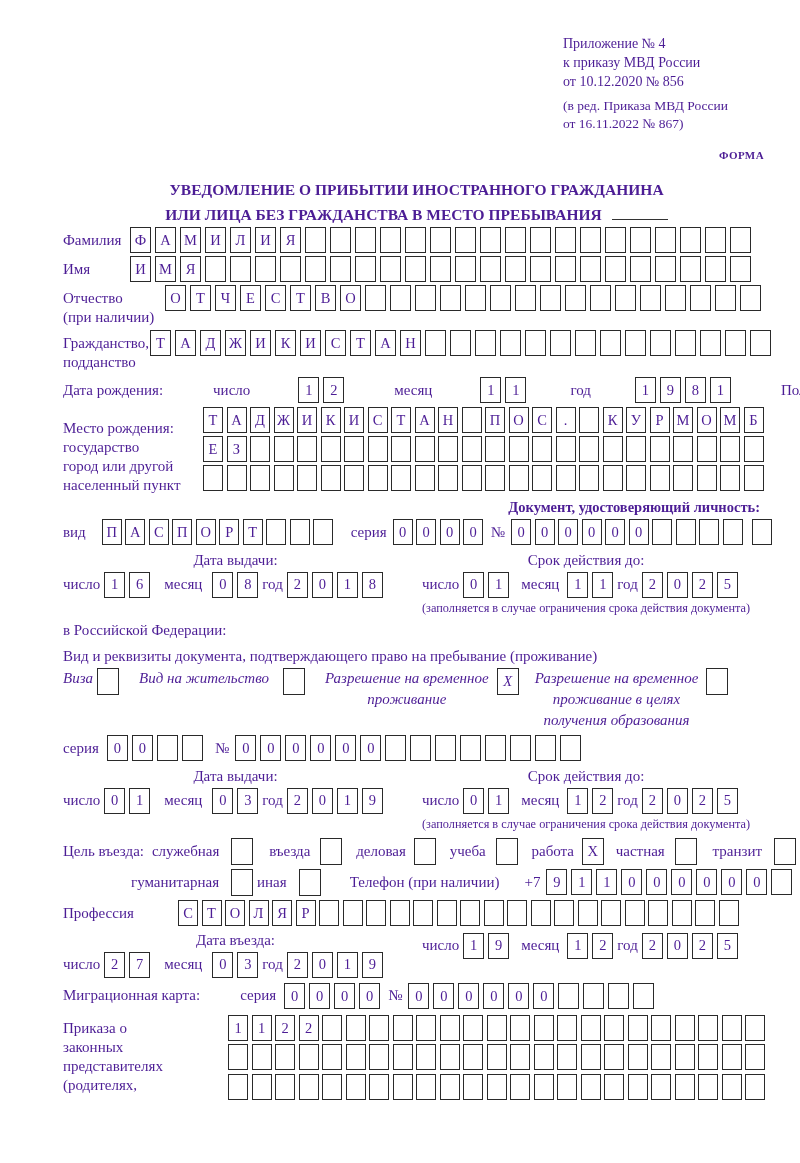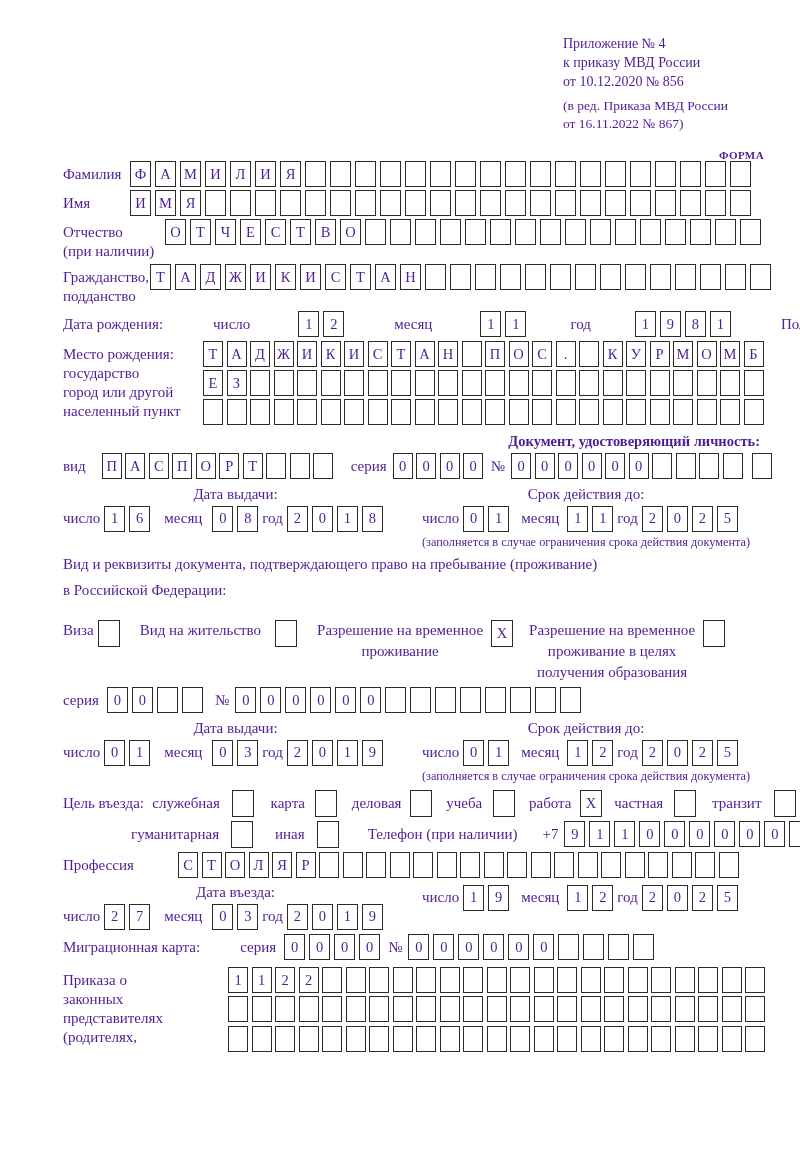--- a/index.html
+++ b/index.html
@@ -21,51 +21,55 @@
   .w67{width:67px;} .w102{width:102px;} .w87{width:87px;} .w140{width:140px;} .w115{width:115px;} .w165{width:165px;}
   .cells { display:inline-flex; flex-shrink:0; }
   .cell {
     width:21px; height:26px; border:1.6px solid #2a2a2a; margin-right:4px;
     display:inline-flex; align-items:center; justify-content:center;
     font-size:14.5px; background:#fff; flex-shrink:0;
   }
   .cells.sm .cell { width:20px; margin-right:3.5px; }
   .checkbox { width:22px; height:27px; }
   .ml4{margin-left:4px;} .ml6{margin-left:6px;} .ml8{margin-left:8px;} .ml10{margin-left:10px;}
-  .ml12{margin-left:12px;} .ml14{margin-left:14px;} .ml16{margin-left:16px;} .ml18{margin-left:18px;}
+  .ml12{margin-left:12px;} .ml14{margin-left:14px;} .ml16{margin-left:16px;} .ml18{}
   .ml25{margin-left:25px;} .ml40{margin-left:40px;}
   .mb3{margin-bottom:3px;}
   .doc-heading { text-align:right; font-weight:bold; font-size:14.5px; margin:4px 40px 3px 0; }
   .date-pair { display:flex; margin:6px 0 2px 0; }
   .date-col.left { width:345px; }
   .date-col.right { margin-left:14px; }
   .date-heading { text-align:center; font-size:15px; margin-bottom:2px; }
   .date-row { display:flex; align-items:center; }
   .fine { font-size:12.3px; margin-top:3px; white-space:nowrap;text-align:center; }
   .plain-line { font-size:15px; line-height:23px; margin-top:3px; }
-  .opts { margin-top:18px; }
+  .opts { margin-top:0;font-style:italic; }
   .opt-label { font-size:15px; line-height:21px; text-align:center; display:inline-block; flex-shrink:0; }
 </style>
 </head>
 <body>
 
 <div class="page">
 
   <div class="hdr">
     <div>Приложение № 4</div>
     <div>к приказу МВД России</div>
     <div>от 10.12.2020 № 856</div>
     <div class="hdr-sub">
       <div>(в ред. Приказа МВД России</div>
       <div>от 16.11.2022 № 867)</div>
     </div>
   </div>
 
   <div class="forma">ФОРМА</div>
 
+  <div class="title">
+    <div>УВЕДОМЛЕНИЕ О ПРИБЫТИИ ИНОСТРАННОГО ГРАЖДАНИНА</div>
+    <div><span>ИЛИ ЛИЦА БЕЗ ГРАЖДАНСТВА В МЕСТО ПРЕБЫВАНИЯ</span><span class="t-underline"></span></div>
+  </div>
 
 
   <div class="row">
     <div class="flabel w67">Фамилия</div>
     <div class="cells">
         <span class="cell">Ф</span>
         <span class="cell">А</span>
         <span class="cell">М</span>
         <span class="cell">И</span>
         <span class="cell">Л</span>
@@ -209,21 +213,21 @@
         <span class="cell">8</span>
         <span class="cell">1</span>
       </span>
     <span class="dlbl ml6">Пол:</span>
     <span class="dlbl ml6">мужской</span>
     <span class="cell checkbox ml6">X</span>
     <span class="dlbl ml14">женский</span>
     <span class="cell checkbox ml16"></span>
   </div>
 
-  <div class="row" style="margin-top:0;">
+  <div class="row" style="margin-top:0;align-items:flex-end;">
     <div class="flabel w140">
       <div>Место рождения:</div>
       <div>государство</div>
       <div>город или другой</div>
       <div>населенный пункт</div>
     </div>
     <div>
       <div class="cells sm mb3">
           <span class="cell">Т</span>
           <span class="cell">А</span>
@@ -387,22 +391,22 @@
             <span class="cell">2</span>
             <span class="cell">0</span>
             <span class="cell">2</span>
             <span class="cell">5</span>
           </span>
       </div>
       <div class="fine">(заполняется в случае ограничения срока действия документа)</div>
     </div>
   </div>
 
+  <div class="plain-line">в Российской Федерации:</div>
   <div class="plain-line">Вид и реквизиты документа, подтверждающего право на пребывание (проживание)</div>
-  <div class="plain-line">в Российской Федерации:</div>
 
   <div class="row opts">
     <span class="dlbl" style="line-height:21px;">Виза</span>
     <span class="cell checkbox ml4"></span>
     <span class="dlbl ml16" style="line-height:21px;">Вид на жительство</span>
     <span class="cell checkbox ml14"></span>
     <span class="opt-label ml16">
       <span>Разрешение на временное</span><br>
       <span>проживание</span>
     </span>
@@ -487,21 +491,21 @@
           </span>
       </div>
       <div class="fine">(заполняется в случае ограничения срока действия документа)</div>
     </div>
   </div>
 
   <div class="row" style="margin-top:6px;justify-content:space-between;">
     <span class="dlbl">Цель въезда:</span>
     <span class="dlbl ml4">служебная</span>
     <span class="cell checkbox ml8"></span>
-    <span class="dlbl ml8">карта</span>
+    <span class="dlbl ml8">въезда</span>
     <span class="cell checkbox ml6"></span>
     <span class="dlbl ml6">деловая</span>
     <span class="cell checkbox ml4"></span>
     <span class="dlbl ml6">учеба</span>
     <span class="cell checkbox ml6"></span>
     <span class="dlbl ml6">работа</span>
     <span class="cell checkbox ml4">X</span>
     <span class="dlbl ml4">частная</span>
     <span class="cell checkbox ml6"></span>
     <span class="dlbl ml8">транзит</span>
@@ -598,21 +602,21 @@
         <span class="cells ml4">
             <span class="cell">2</span>
             <span class="cell">0</span>
             <span class="cell">2</span>
             <span class="cell">5</span>
           </span>
       </div>
     </div>
   </div>
 
-  <div class="row" style="margin-top:4px;">
+  <div class="row" style="margin-top:4px;align-items:flex-end;">
     <span class="dlbl">Миграционная карта:</span>
     <span class="dlbl ml40">серия</span>
     <span class="cells ml8">
         <span class="cell">0</span>
         <span class="cell">0</span>
         <span class="cell">0</span>
         <span class="cell">0</span>
       </span>
     <span class="dlbl ml4">№</span>
     <span class="cells ml6">

